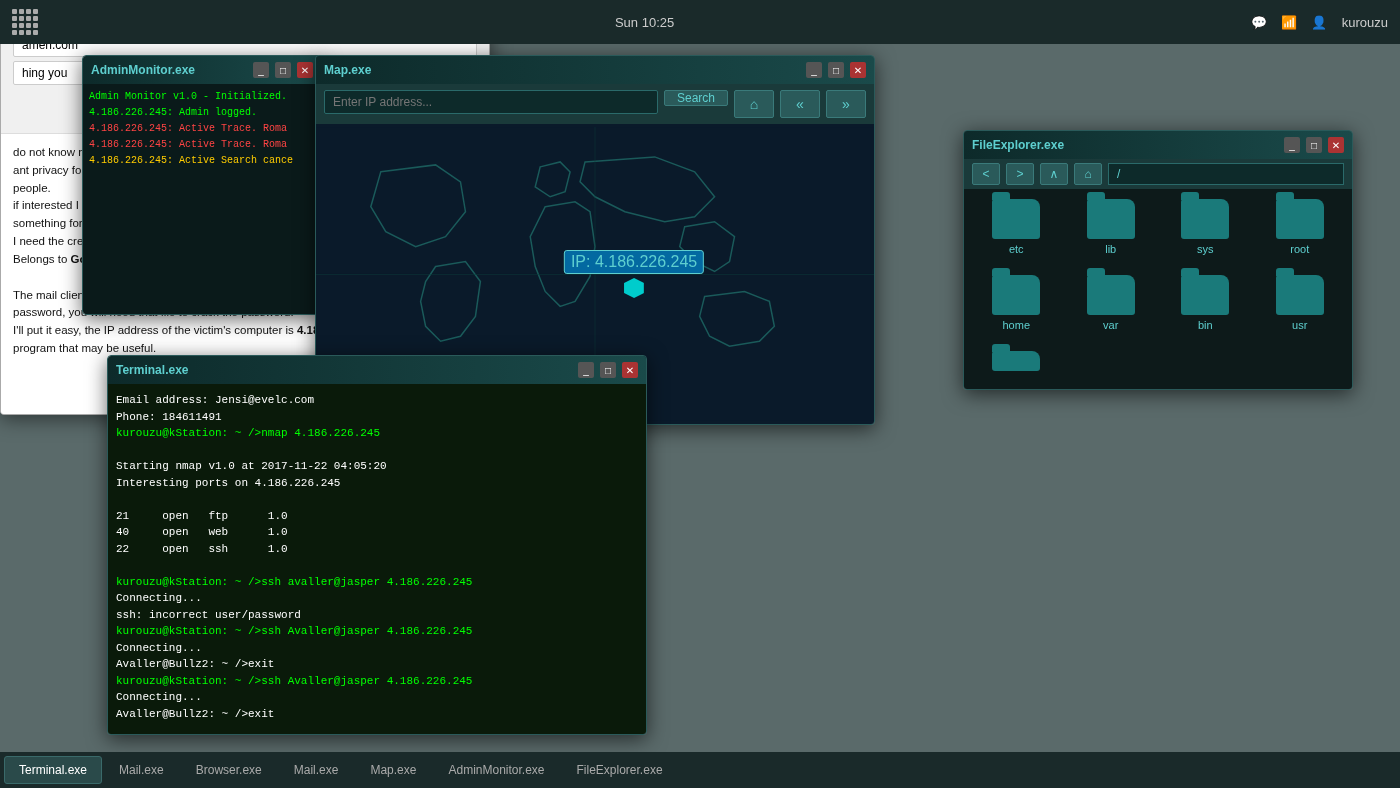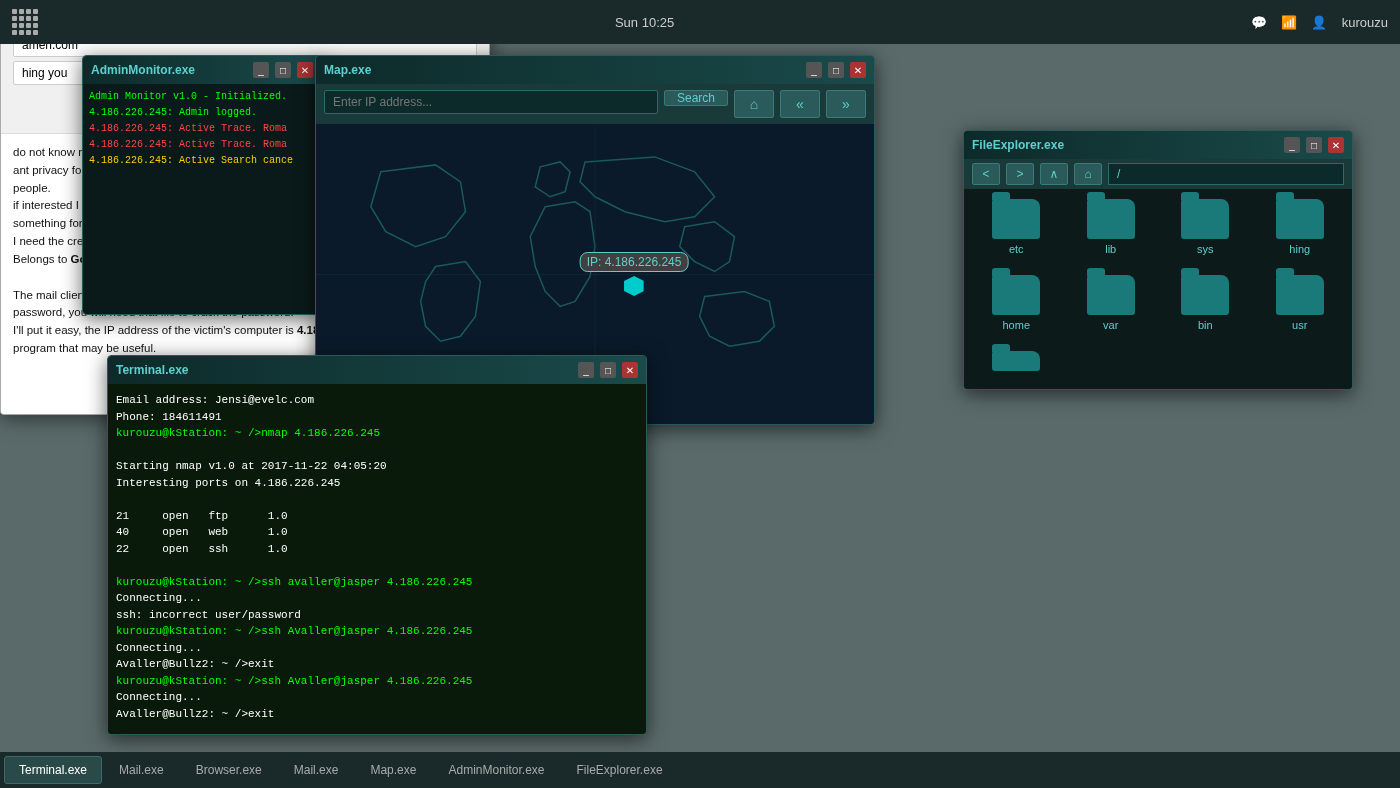--- a/index.html
+++ b/index.html
@@ -147,26 +147,26 @@
       width: 100%;
       height: 100%;
     }
     .ip-marker {
       position: absolute;
       top: 50%;
       left: 57%;
       transform: translate(-50%, -50%);
     }
     .ip-label {
-      background: #404040;
+      background: #0369a1;
       border: 1px solid #5ecfcf;
       color: #5ecfcf;
-      font-size: 12px;
+      font-size: 16px;
       padding: 2px 6px;
-      border-radius: 8px;
+      border-radius: 3px;
       white-space: nowrap;
       margin-bottom: 4px;
       text-align: center;
     }
     .ip-hex {
       width: 20px; height: 20px;
       background: #00cccc;
       clip-path: polygon(50% 0%, 100% 25%, 100% 75%, 50% 100%, 0% 75%, 0% 25%);
       margin: 0 auto;
       animation: pulse 1.5s infinite;
@@ -527,21 +527,21 @@
     <div class="fe-item">
       <div class="fe-folder"></div>
       <span>lib</span>
     </div>
     <div class="fe-item">
       <div class="fe-folder"></div>
       <span>sys</span>
     </div>
     <div class="fe-item">
       <div class="fe-folder"></div>
-      <span>hing</span>
+      <span>root</span>
     </div>
     <div class="fe-item">
       <div class="fe-folder"></div>
       <span>home</span>
     </div>
     <div class="fe-item">
       <div class="fe-folder"></div>
       <span>var</span>
     </div>
     <div class="fe-item">

